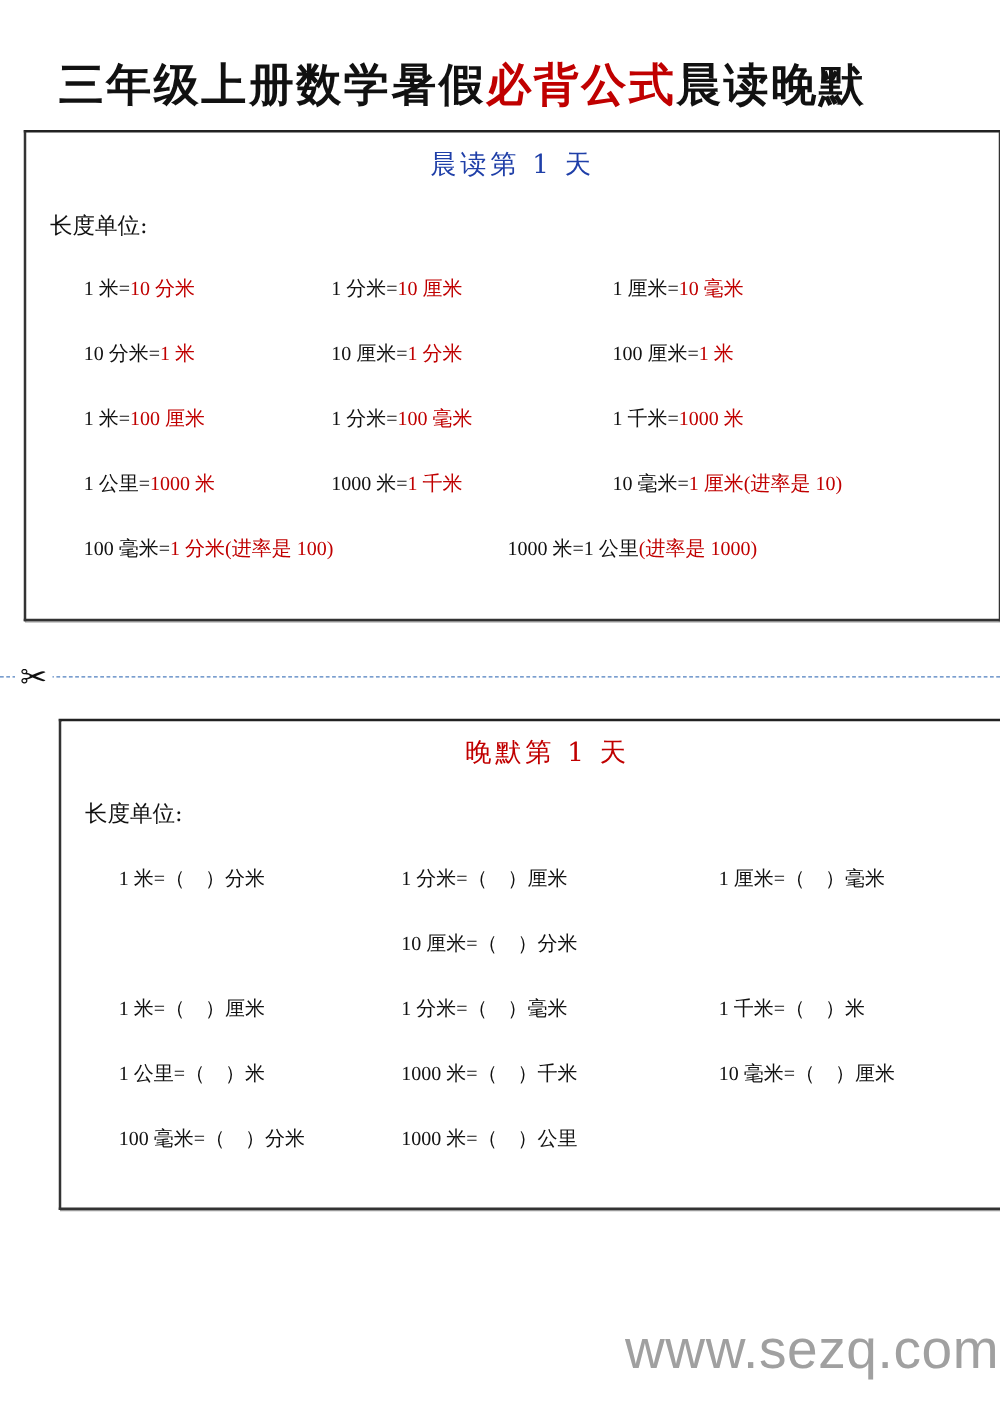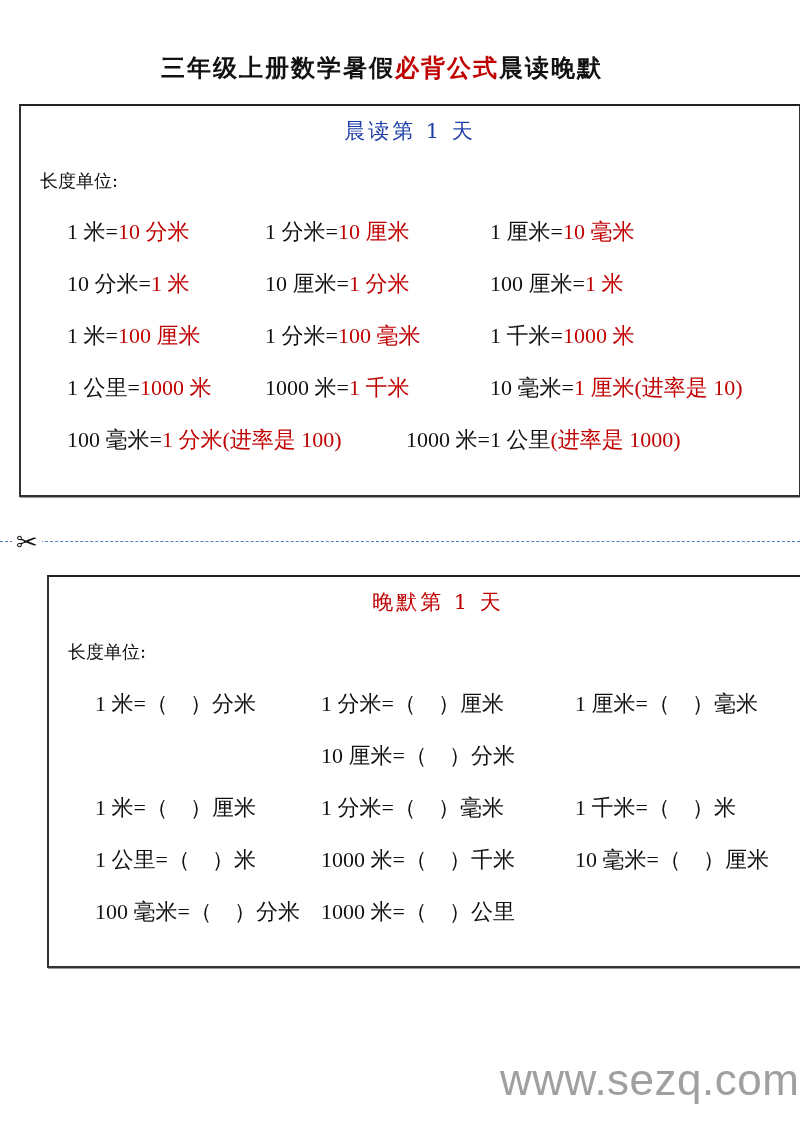--- a/index.html
+++ b/index.html
@@ -10,25 +10,25 @@
     body {
       width: 800px;
       height: 1131px;
       position: relative;
       overflow: hidden;
       font-family: "DejaVu Serif", "Liberation Serif", serif;
       color: #111;
     }
     .page-title {
       position: absolute;
-      left: 12px;
+      left: 0;
       top: 40px;
       width: 740px;
       text-align: center;
-      font-size: 24px;
+      font-size: 36px;
       font-weight: bold;
       letter-spacing: 2px;
       line-height: 56px;
       font-family: "DejaVu Serif", "Liberation Serif", serif;
       color: #111;
     }
     .page-title .red { color: #c00000; }
 
     .box {
       position: absolute;
@@ -60,21 +60,21 @@
       position: absolute;
       left: 19px;
       top: 62px;
       font-size: 18px;
       line-height: 26px;
       color: #111;
     }
 
     .formula {
       position: absolute;
-      font-size: 22px;
+      font-size: 16px;
       line-height: 26px;
       white-space: pre;
       color: #111;
       font-family: "Liberation Serif", "DejaVu Serif", serif;
     }
     .formula .ans { color: #c00000; }
 
     .cut-line {
       position: absolute;
       left: 0;

